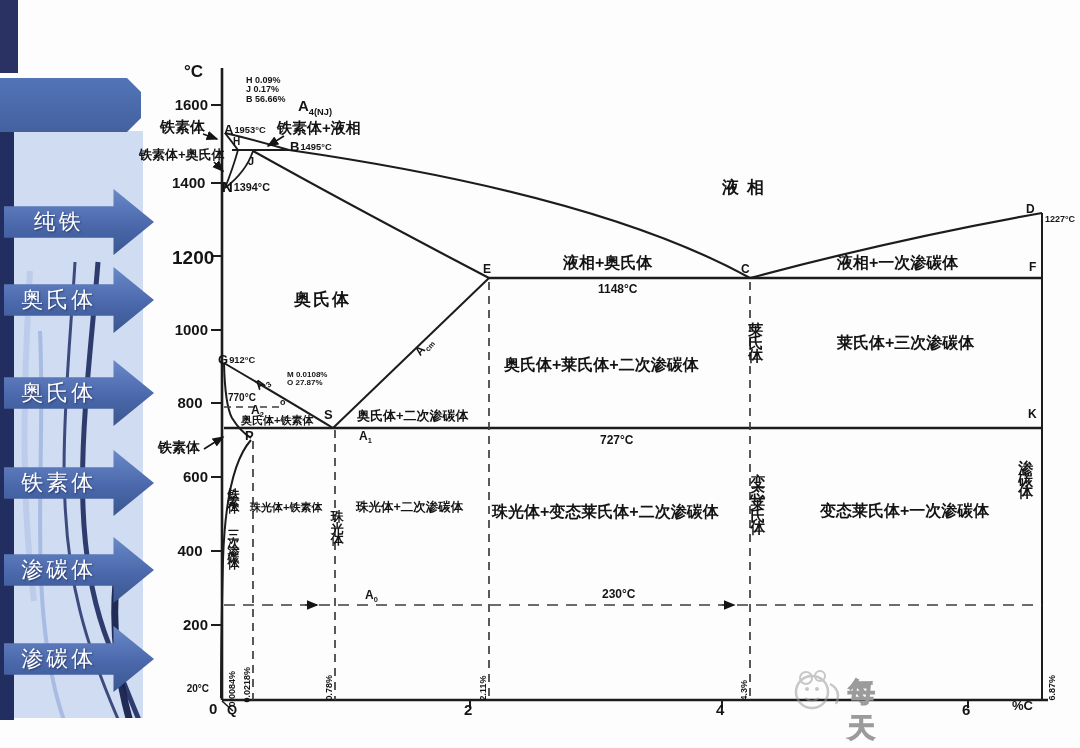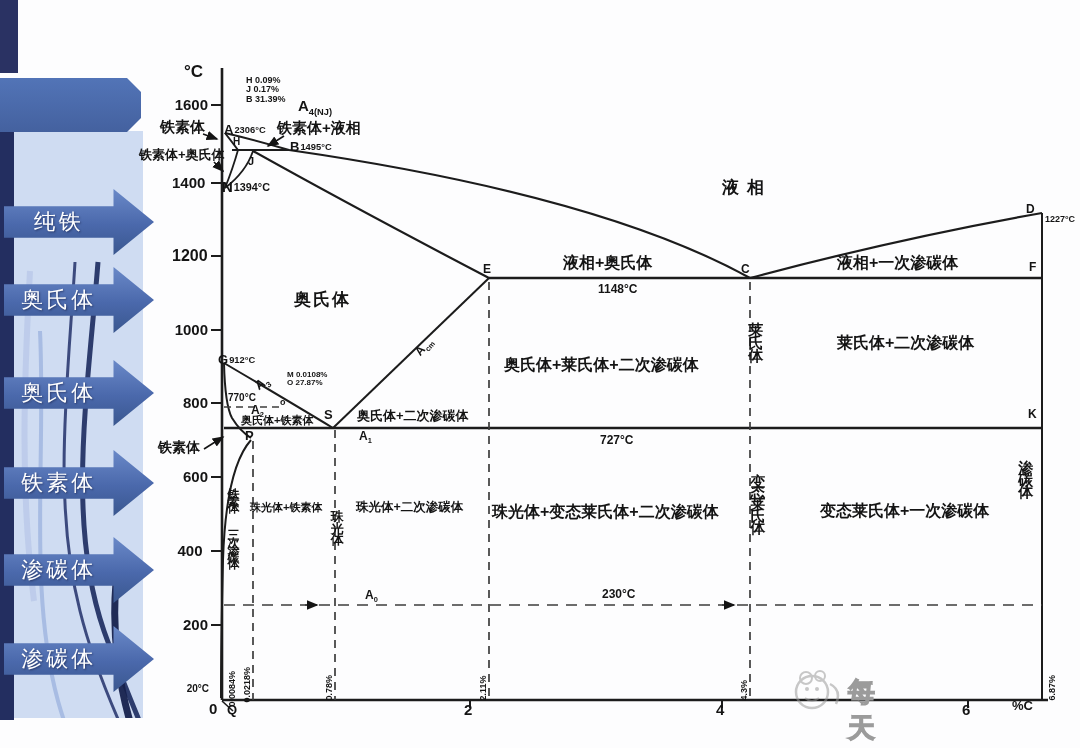--- a/index.html
+++ b/index.html
@@ -124,52 +124,52 @@
     <path d="M214,162 L223,171" marker-end="url(#ah)"></path>
     <path d="M284,136 L268,146" marker-end="url(#ah)"></path>
     <path d="M204,449 L223,437" marker-end="url(#ah)"></path>
   </g>
 </svg>
 
 <div class="lb" style="left:184px;top:63px;font-size:17px">°C</div>
 
 <div class="lb" style="left:172px;top:97px;font-size:15px;width:36px;text-align:right">1600</div>
 <div class="lb" style="left:172px;top:175px;font-size:15px;width:36px;text-align:left">1400</div>
-<div class="lb" style="left:172px;top:248px;font-size:16px;width:36px;">1200</div>
+<div class="lb" style="left:172px;top:248px;font-size:19px;width:36px;">1200</div>
 <div class="lb" style="left:172px;top:322px;font-size:15px;width:36px;text-align:right">1000</div>
-<div class="lb" style="left:172px;top:395px;font-size:15px;width:36px;text-align:right">800</div>
+<div class="lb" style="left:172px;top:395px;font-size:15px;width:36px;text-align:center">800</div>
 <div class="lb" style="left:172px;top:469px;font-size:15px;width:36px;text-align:right">600</div>
 <div class="lb" style="left:172px;top:543px;font-size:15px;width:36px;text-align:center">400</div>
 <div class="lb" style="left:172px;top:617px;font-size:15px;width:36px;text-align:right">200</div>
 <div class="lb" style="left:173px;top:684px;font-size:10px;width:36px;text-align:right">20°C</div>
 
 <div class="lb" style="left:209px;top:701px;font-size:15px">0</div>
 <div class="lb" style="left:464px;top:702px;font-size:15px">2</div>
 <div class="lb" style="left:716px;top:702px;font-size:15px">4</div>
 <div class="lb" style="left:962px;top:702px;font-size:15px">6</div>
 <div class="lb" style="left:1012px;top:699px;font-size:13px">%C</div>
 
 <div class="lb" style="left:246px;top:76px;font-size:9px">
   <div>H 0.09%</div>
   <div>J 0.17%</div>
-  <div>B 31.39%</div>
+  <div>B 56.66%</div>
 </div>
 <div class="lb" style="left:287px;top:371px;font-size:8px">
   <div>M 0.0108%</div>
   <div>O 27.87%</div>
 </div>
 
 <div class="lb" style="left:298px;top:98px;font-size:15px"><span>A</span><sub>4(NJ)</sub></div>
 <div class="lb" style="left:256px;top:376px;font-size:13px;transform:rotate(-36deg)"><span>A</span><sub>3</sub></div>
 <div class="lb" style="left:415px;top:340px;font-size:12px;transform:rotate(-50deg)"><span>A</span><sub>cm</sub></div>
 <div class="lb" style="left:251px;top:404px;font-size:12px"><span>A</span><sub>2</sub></div>
 <div class="lb" style="left:359px;top:430px;font-size:12px"><span>A</span><sub>1</sub></div>
 <div class="lb" style="left:365px;top:589px;font-size:12px"><span>A</span><sub>0</sub></div>
 
-<div class="lb" style="left:224px;top:123px;font-size:13px"><span>A</span><span class="t">2306°C</span></div>
+<div class="lb" style="left:224px;top:123px;font-size:13px"><span>A</span><span class="t">1953°C</span></div>
 <div class="lb" style="left:290px;top:140px;font-size:13px"><span>B</span><span class="t">1495°C</span></div>
 <div class="lb" style="left:233px;top:137px;font-size:10px">H</div>
 <div class="lb" style="left:248px;top:156px;font-size:11px">J</div>
 <div class="lb" style="left:222px;top:179px;font-size:15px"><span>N</span><span class="t">1394°C</span></div>
 <div class="lb" style="left:218px;top:353px;font-size:13px"><span>G</span><span class="t">912°C</span></div>
 <div class="lb" style="left:1026px;top:203px;font-size:12px">D</div>
 <div class="lb" style="left:1045px;top:215px;font-size:9px">1227°C</div>
 <div class="lb" style="left:483px;top:263px;font-size:12px">E</div>
 <div class="lb" style="left:741px;top:263px;font-size:12px">C</div>
 <div class="lb" style="left:1029px;top:261px;font-size:12px">F</div>
@@ -186,21 +186,21 @@
 
 <div class="lb" style="left:722px;top:179px;font-size:17px;letter-spacing:8px">液相</div>
 <div class="lb" style="left:160px;top:119px;font-size:15px">铁素体</div>
 <div class="lb" style="left:139px;top:148px;font-size:13px">铁素体+奥氏体</div>
 <div class="lb" style="left:277px;top:120px;font-size:15px">铁素体+液相</div>
 <div class="lb" style="left:294px;top:291px;font-size:17px;letter-spacing:2px">奥氏体</div>
 <div class="lb" style="left:563px;top:255px;font-size:16px">液相+奥氏体</div>
 <div class="lb" style="left:837px;top:255px;font-size:16px">液相+一次渗碳体</div>
 <div class="lb" style="left:504px;top:357px;font-size:16px">奥氏体+莱氏体+二次渗碳体</div>
 <div class="lb vt" style="left:748px;top:310px;font-size:15px;letter-spacing:13px">莱氏体</div>
-<div class="lb" style="left:837px;top:335px;font-size:16px">莱氏体+二次渗碳体</div>
+<div class="lb" style="left:837px;top:335px;font-size:16px">莱氏体+三次渗碳体</div>
 <div class="lb" style="left:357px;top:409px;font-size:13px">奥氏体+二次渗碳体</div>
 <div class="lb" style="left:241px;top:415px;font-size:11px">奥氏体+铁素体</div>
 <div class="lb" style="left:158px;top:440px;font-size:14px">铁素体</div>
 <div class="lb vt" style="left:227px;top:478px;font-size:12px;letter-spacing:7px">铁素体+三次渗碳体</div>
 <div class="lb" style="left:250px;top:502px;font-size:11px">珠光体+铁素体</div>
 <div class="lb vt" style="left:330px;top:499px;font-size:13px;letter-spacing:12px">珠光体</div>
 <div class="lb" style="left:356px;top:501px;font-size:12.5px">珠光体+二次渗碳体</div>
 <div class="lb" style="left:492px;top:504px;font-size:16px">珠光体+变态莱氏体+二次渗碳体</div>
 <div class="lb vt" style="left:750px;top:460px;font-size:15px;letter-spacing:12px">变态莱氏体</div>
 <div class="lb" style="left:820px;top:503px;font-size:16px">变态莱氏体+一次渗碳体</div>

